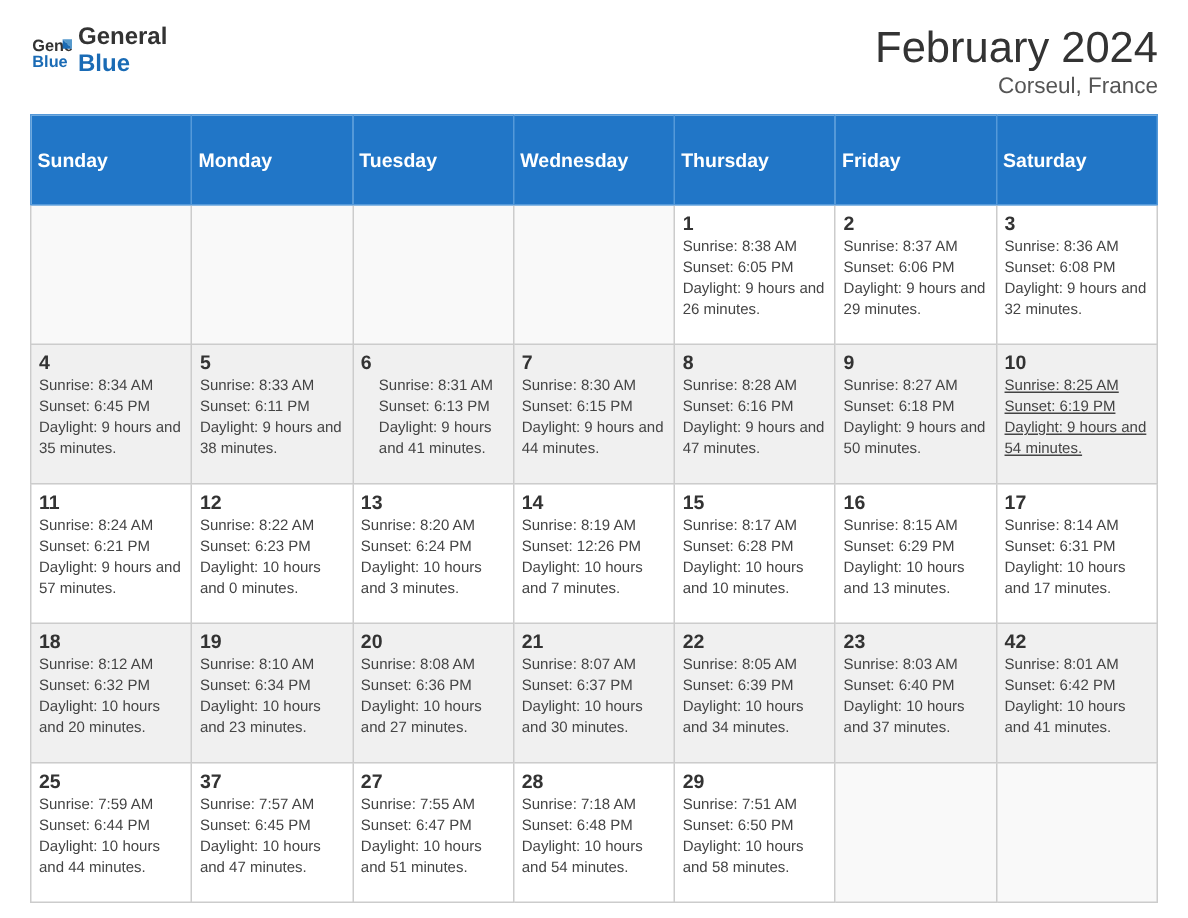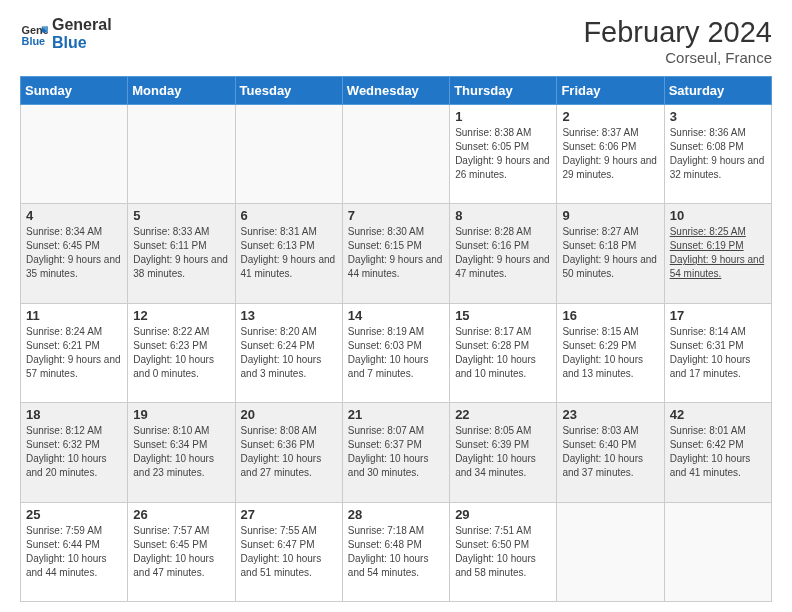--- a/index.html
+++ b/index.html
@@ -49,21 +49,21 @@
       border: 1px solid #ccc;
       border-collapse: collapse;
       width: 100%;
       table-layout: fixed;
     }
     .calendar th {
       background-color: #2176c7;
       color: #fff;
       font-size: 13px;
       font-weight: bold;
-      padding: 6px 4px;
+      padding: 22px 4px;
       text-align: left;
       border: 1px solid #5599d9;
     }
     .calendar td {
       border: 1px solid #ccc;
       vertical-align: top;
       padding: 4px 5px;
       font-size: 10.5px;
       color: #333;
       height: 80px;
@@ -161,21 +161,21 @@
 Daylight: 9 hours and 35 minutes.</div>
           </td>
           <td>
             <span class="day-num">5</span>
             <div class="day-info" style="white-space: pre-line;">Sunrise: 8:33 AM
 Sunset: 6:11 PM
 Daylight: 9 hours and 38 minutes.</div>
           </td>
           <td>
             <span class="day-num">6</span>
-            <div class="day-info" style="white-space: pre-line;">Sunrise: 8:31 AM
+            <div class="day-info" style="white-space: pre-line; margin-left: 12px;">Sunrise: 8:31 AM
 Sunset: 6:13 PM
 Daylight: 9 hours and 41 minutes.</div>
           </td>
           <td>
             <span class="day-num">7</span>
             <div class="day-info" style="white-space: pre-line;">Sunrise: 8:30 AM
 Sunset: 6:15 PM
 Daylight: 9 hours and 44 minutes.</div>
           </td>
           <td>
@@ -212,21 +212,21 @@
           </td>
           <td>
             <span class="day-num">13</span>
             <div class="day-info" style="white-space: pre-line;">Sunrise: 8:20 AM
 Sunset: 6:24 PM
 Daylight: 10 hours and 3 minutes.</div>
           </td>
           <td>
             <span class="day-num">14</span>
             <div class="day-info" style="white-space: pre-line;">Sunrise: 8:19 AM
-Sunset: 6:03 PM
+Sunset: 12:26 PM
 Daylight: 10 hours and 7 minutes.</div>
           </td>
           <td>
             <span class="day-num">15</span>
             <div class="day-info" style="white-space: pre-line;">Sunrise: 8:17 AM
 Sunset: 6:28 PM
 Daylight: 10 hours and 10 minutes.</div>
           </td>
           <td>
             <span class="day-num">16</span>
@@ -286,21 +286,21 @@
           </td>
         </tr>
         <tr class="row-white">
           <td>
             <span class="day-num">25</span>
             <div class="day-info" style="white-space: pre-line;">Sunrise: 7:59 AM
 Sunset: 6:44 PM
 Daylight: 10 hours and 44 minutes.</div>
           </td>
           <td>
-            <span class="day-num">26</span>
+            <span class="day-num">37</span>
             <div class="day-info" style="white-space: pre-line;">Sunrise: 7:57 AM
 Sunset: 6:45 PM
 Daylight: 10 hours and 47 minutes.</div>
           </td>
           <td>
             <span class="day-num">27</span>
             <div class="day-info" style="white-space: pre-line;">Sunrise: 7:55 AM
 Sunset: 6:47 PM
 Daylight: 10 hours and 51 minutes.</div>
           </td>

